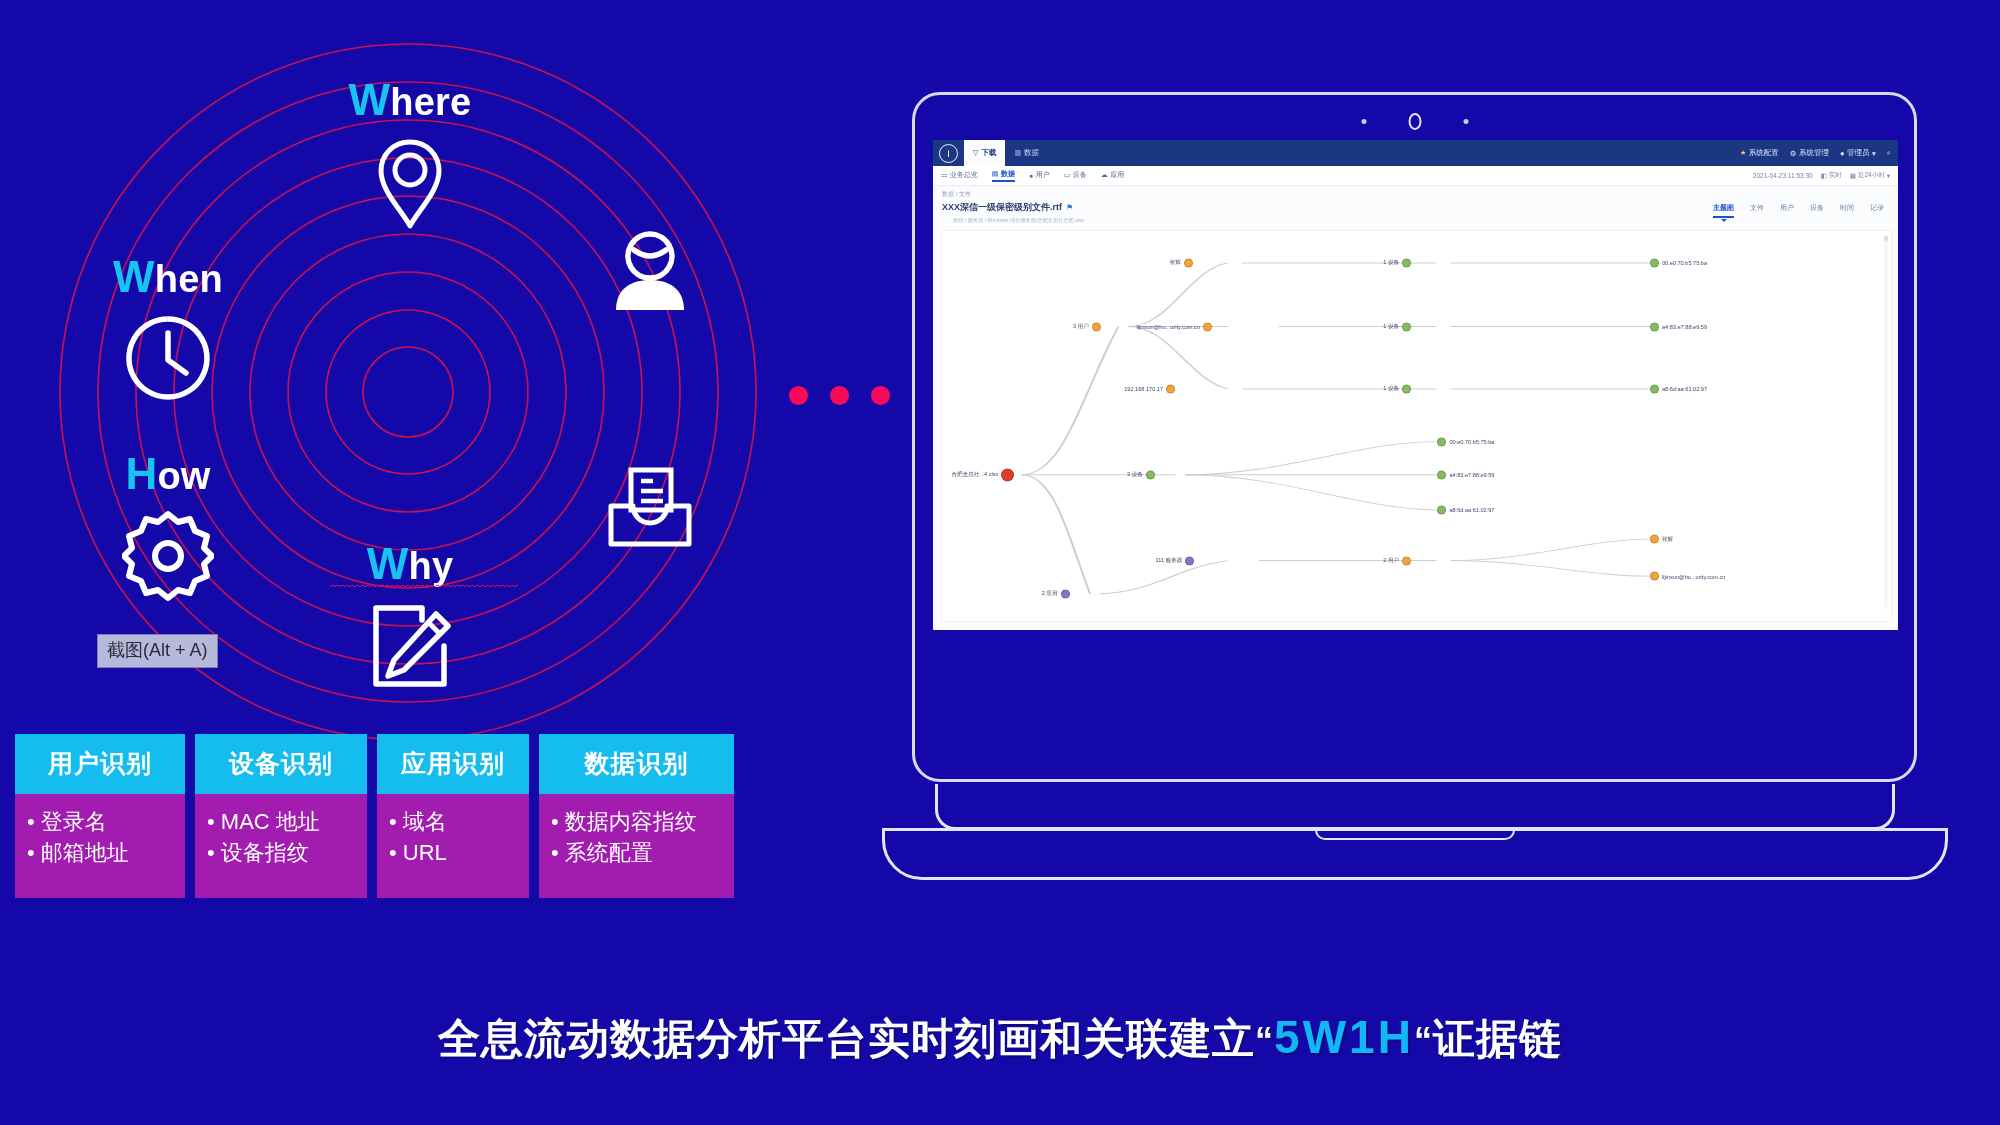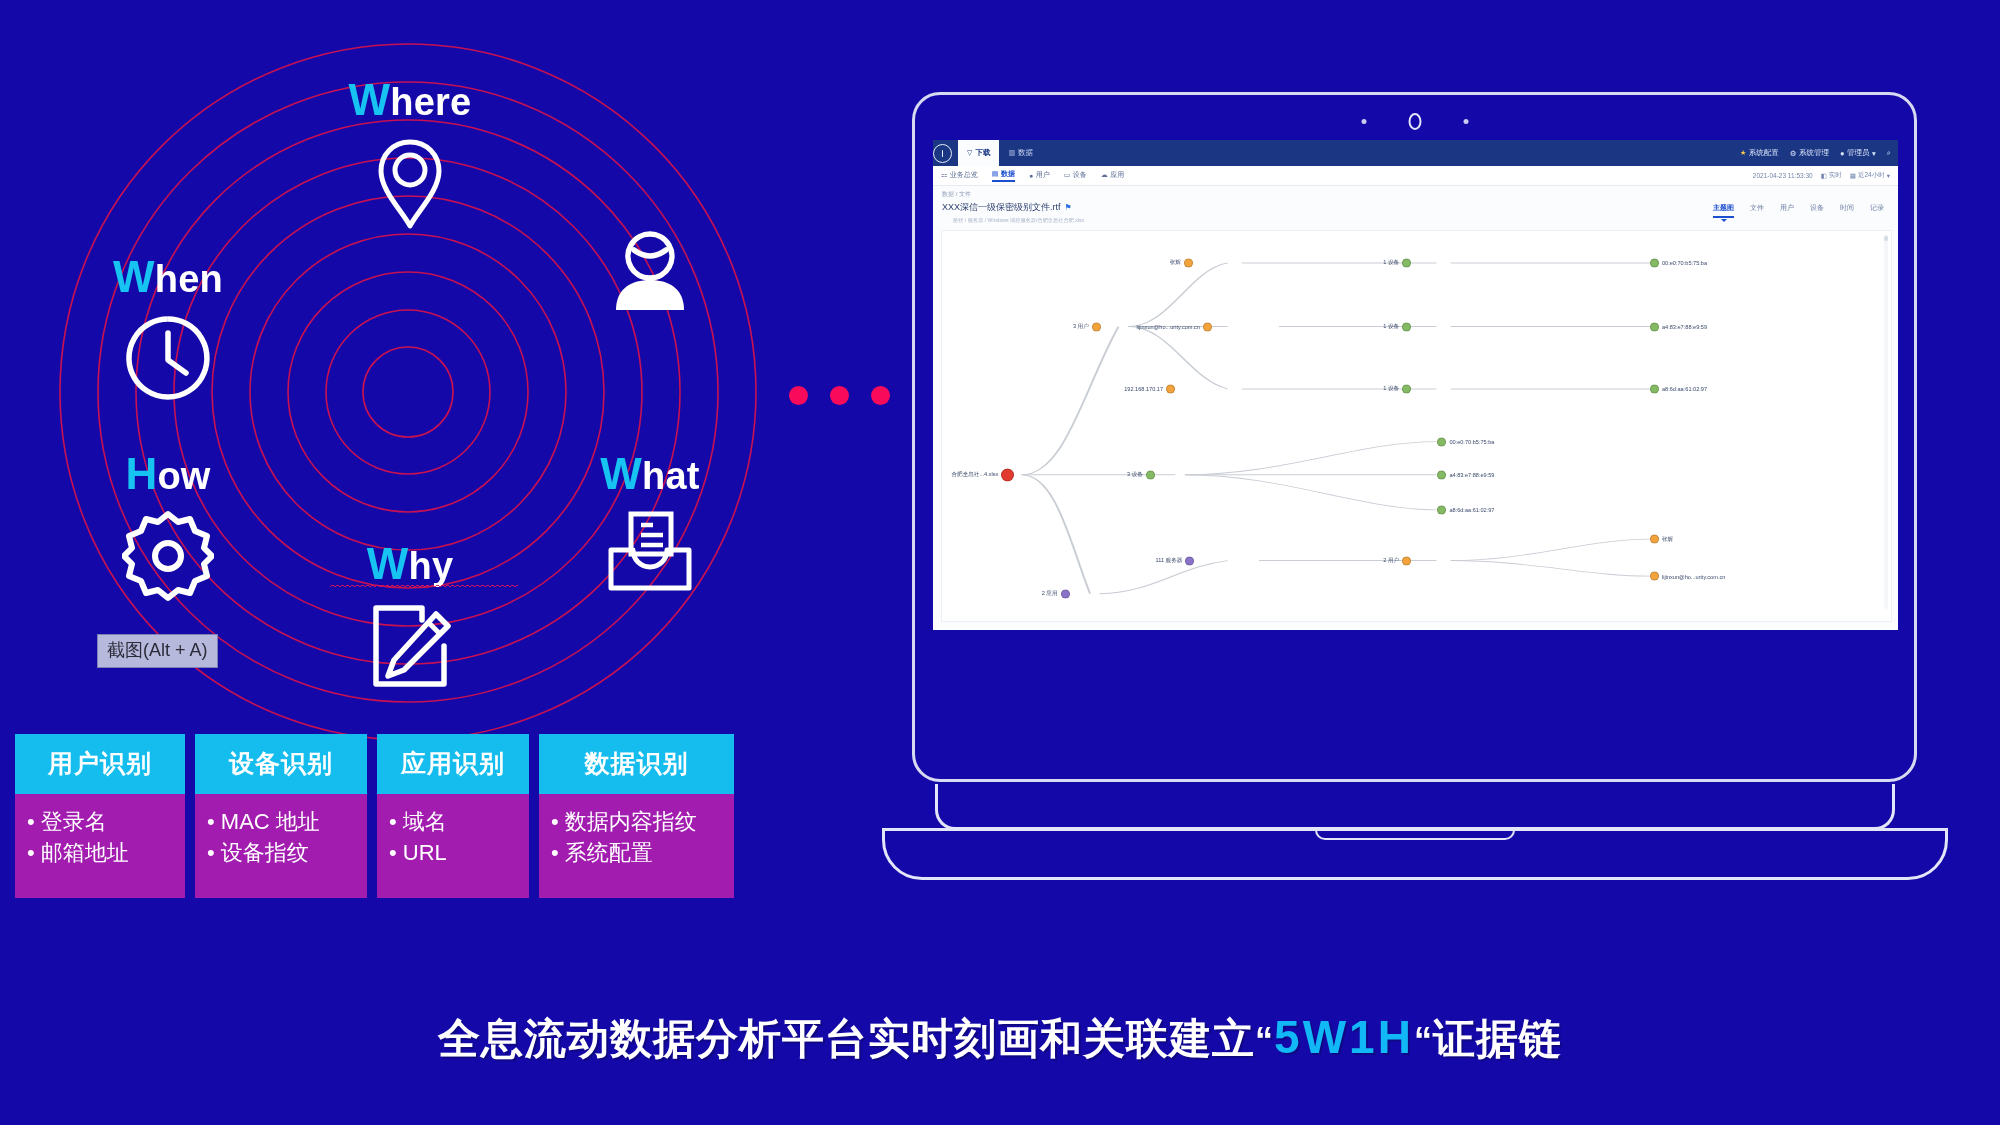--- a/index.html
+++ b/index.html
@@ -75,21 +75,21 @@
   }
   #trackpad{
     position:absolute;left:435px;top:736px;width:200px;height:12px;
     border:2.5px solid #E3E5F8;border-top:none;border-radius:0 0 10px 10px;box-sizing:border-box;
   }
 
   
   #app{width:100%;height:100%;background:#FBFCFD;position:relative;font-size:7px;color:#24315C;}
   #app-topbar{
     height:26px;background:#1B3784;display:flex;align-items:center;
-    position:relative;
+    padding-left:6px;position:relative;
   }
   .brand-logo{
     width:17px;height:17px;border-radius:50%;border:1.6px solid #E8EEFB;
     display:flex;align-items:center;justify-content:center;margin-right:6px;flex:none;
   }
   .brand-logo span{width:1.6px;height:7px;background:#E8EEFB;display:block;border-radius:1px;}
   .top-tab{
     height:26px;display:flex;align-items:center;gap:3px;padding:0 9px;
     font-size:7.5px;color:#C9D6F2;white-space:nowrap;
   }
@@ -102,21 +102,21 @@
   #app-navbar{
     height:19px;background:#FFFFFF;border-bottom:1px solid #E6EAF2;
     display:flex;align-items:center;padding-left:8px;gap:14px;position:relative;
   }
   .nav-item{display:flex;align-items:center;gap:2.5px;font-size:7px;color:#5D6E96;white-space:nowrap;padding-bottom:1px;}
   .nav-item.active{color:#1B4FD0;font-weight:700;border-bottom:2px solid #1B4FD0;}
   #nav-right{position:absolute;right:8px;display:flex;align-items:center;gap:8px;font-size:6.5px;color:#7285AC;}
   #nav-right .nr{display:flex;align-items:center;gap:2px;white-space:nowrap;}
 
   #crumb{padding:4px 0 0 9px;font-size:6px;color:#8C9AB9;}
-  #doc-title{padding:2px 0 0 9px;font-size:9px;color:#2B3E6E;display:flex;align-items:center;gap:4px;}
+  #doc-title{padding:2px 0 0 9px;font-size:9px;color:#2B3E6E;display:flex;align-items:center;gap:4px;font-weight:bold;}
   #doc-title .flag{color:#2B6FE0;font-size:8px;}
   #doc-sub{padding:3px 0 0 20px;font-size:5.2px;color:#A8B3C9;}
 
   #sec-tabs{position:absolute;right:14px;top:63px;display:flex;gap:16px;font-size:7px;color:#6E7FA5;}
   #sec-tabs .st{white-space:nowrap;padding-bottom:3px;position:relative;}
   #sec-tabs .st.active{color:#1B4FD0;font-weight:700;border-bottom:2px solid #1B4FD0;}
   #sec-tabs .st.active::after{
     content:"";position:absolute;left:50%;bottom:-6px;transform:translateX(-50%);
     border-left:3px solid transparent;border-right:3px solid transparent;border-top:3px solid #1B4FD0;
   }
@@ -210,21 +210,20 @@
       <div class="w-label"><span class="cap">H</span><span>ow</span></div>
       <div class="w-icon">
         <svg width="92" height="92" viewBox="0 0 92 92">
           <path d="M46 4 L56 12 L68 9 L73 21 L85 26 L82 38 L90 46 L82 54 L85 66 L73 71 L68 83 L56 80 L46 88 L36 80 L24 83 L19 71 L7 66 L10 54 L2 46 L10 38 L7 26 L19 21 L24 9 L36 12 Z" fill="none" stroke="#FFFFFF" stroke-width="6" stroke-linejoin="round"></path>
           <circle cx="46" cy="46" r="13" fill="none" stroke="#FFFFFF" stroke-width="6"></circle>
         </svg>
       </div>
     </div>
 
     <div class="w-item" style="left:540px;top:452px;width:220px;">
-      <div class="w-label"><span class="cap">W</span><span>hat</span></div>
       <div class="w-icon">
         <svg width="90" height="84" viewBox="0 0 90 84">
           <rect x="26" y="4" width="40" height="40" fill="none" stroke="#FFFFFF" stroke-width="5"></rect>
           <line x1="36" y1="15" x2="48" y2="15" stroke="#FFFFFF" stroke-width="4.5"></line>
           <line x1="36" y1="25" x2="58" y2="25" stroke="#FFFFFF" stroke-width="4.5"></line>
           <line x1="36" y1="35" x2="58" y2="35" stroke="#FFFFFF" stroke-width="4.5"></line>
           <path d="M6 40 L6 78 L84 78 L84 40 L62 40 A17 17 0 0 1 28 40 Z" fill="none" stroke="#FFFFFF" stroke-width="5" stroke-linejoin="round"></path>
         </svg>
       </div>
     </div>

